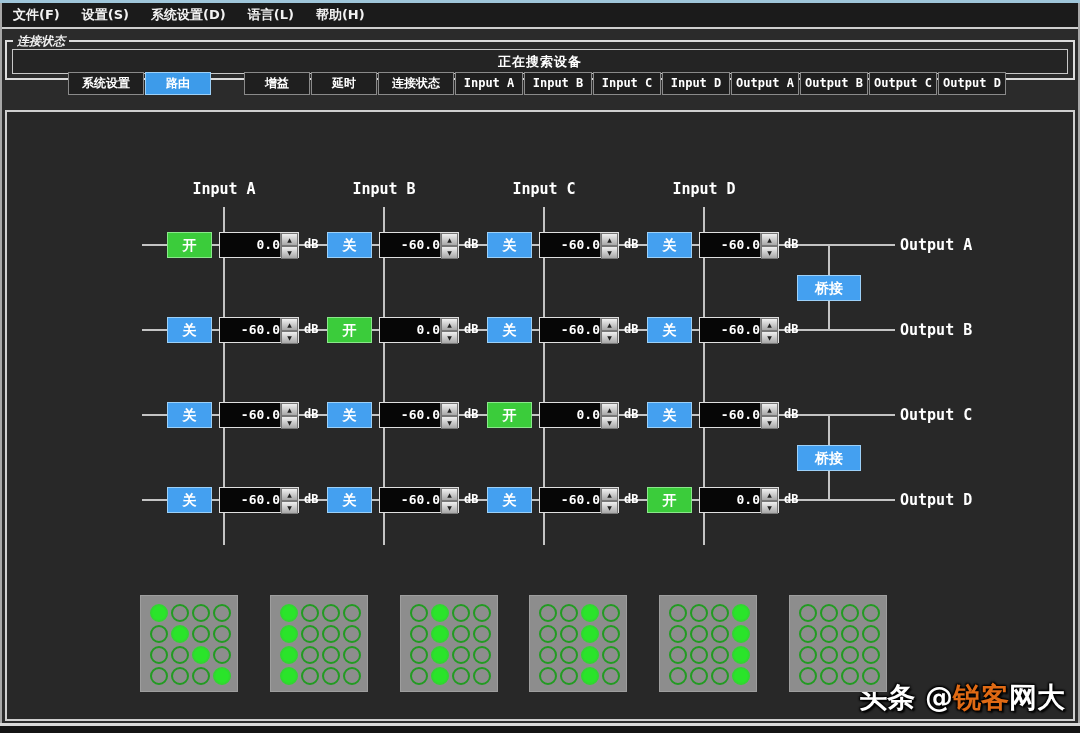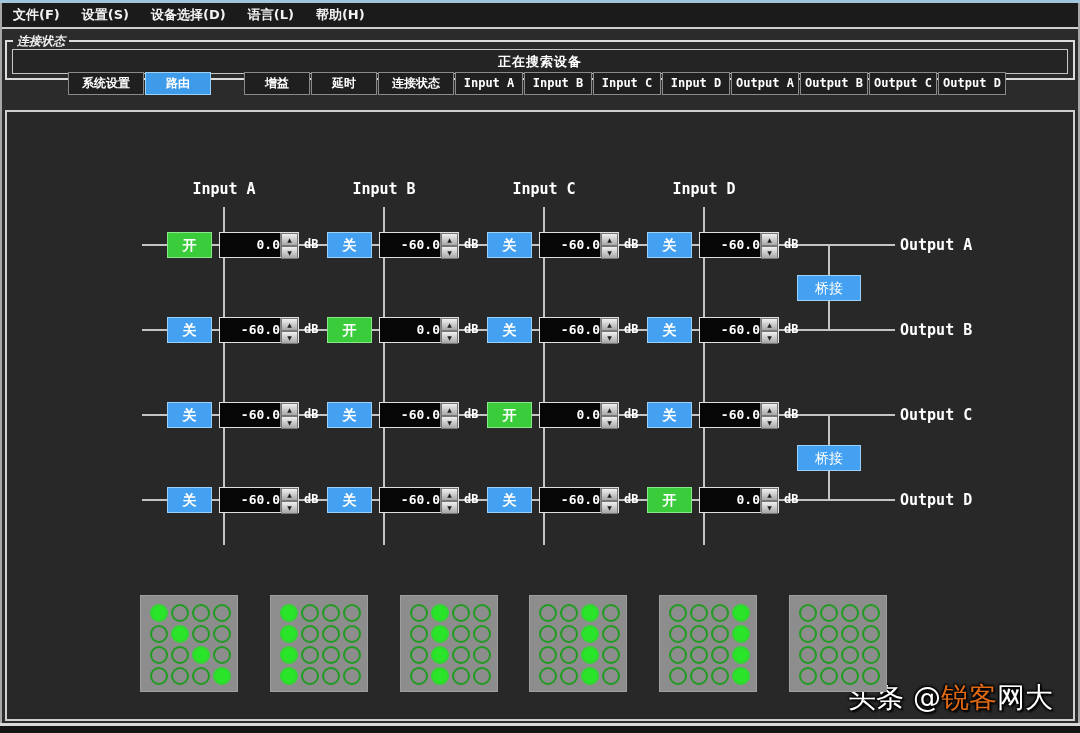--- a/index.html
+++ b/index.html
@@ -53,45 +53,45 @@
     background:#060606; }
   .spin-value { width:60px; color:#fff; font:bold 13px "DejaVu Sans Mono",monospace;
     line-height:24px; text-align:right; }
   .spin-btns { width:18px; display:flex; flex-direction:column; border-left:1px solid #888; }
   .spin-btn { flex:1; background:linear-gradient(#f0f0f0,#a8a8a8); color:#222; font-size:6px;
     line-height:11px; text-align:center; border:1px solid #777; cursor:pointer; }
 
   .db-label { position:absolute; color:#fff; font:bold 12px "DejaVu Sans Mono",monospace; }
 
   .bridge-btn { position:absolute; width:64px; height:26px; line-height:24px; text-align:center;
-    background:#44a0f0; border:1px solid #9cd0f8; color:#fff; font-weight:normal; font-size:14px;
+    background:#44a0f0; border:1px solid #9cd0f8; color:#fff; font-weight:bold; font-size:14px;
     cursor:pointer; }
 
   .led-panel { position:absolute; width:98px; height:97px; background:#8d8d8d;
     border:1px solid #9e9e9e; display:grid; grid-template-columns:repeat(4,1fr);
     padding:8px 9px; gap:3px; }
   .led-dot { width:18px; height:18px; border-radius:50%; border:2px solid #229b22; }
   .led-dot.on { background:#2ae42a; border-color:#31d631; }
 
-  .watermark { position:absolute; right:20px; bottom:2px; font-size:28px; font-weight:normal;
+  .watermark { position:absolute; right:8px; bottom:2px; font-size:28px; font-weight:bold;
     color:#fff; white-space:nowrap;
     text-shadow:2px 2px 2px #000, -1px -1px 2px #000, 1px -1px 2px #000, -1px 1px 2px #000; }
   .wm-orange { color:#e06a14; }
 </style>
 </head>
 <body>
 
 <div class="top-strip"></div>
 <div class="side-strip" style="left:0"></div>
 <div class="side-strip" style="right:0"></div>
 
 <div id="menu-bar">
     <div class="menu-item">文件(F)</div>
     <div class="menu-item">设置(S)</div>
-    <div class="menu-item">设备选择(D)</div>
+    <div class="menu-item">系统设置(D)</div>
     <div class="menu-item">语言(L)</div>
     <div class="menu-item">帮助(H)</div>
   </div>
 
 <div id="conn-group">
   <span id="conn-title">连接状态</span>
   <div id="conn-inner">
     <span id="conn-status" style="color: #ffffff;">正在搜索设备</span>
   </div>
 </div>

